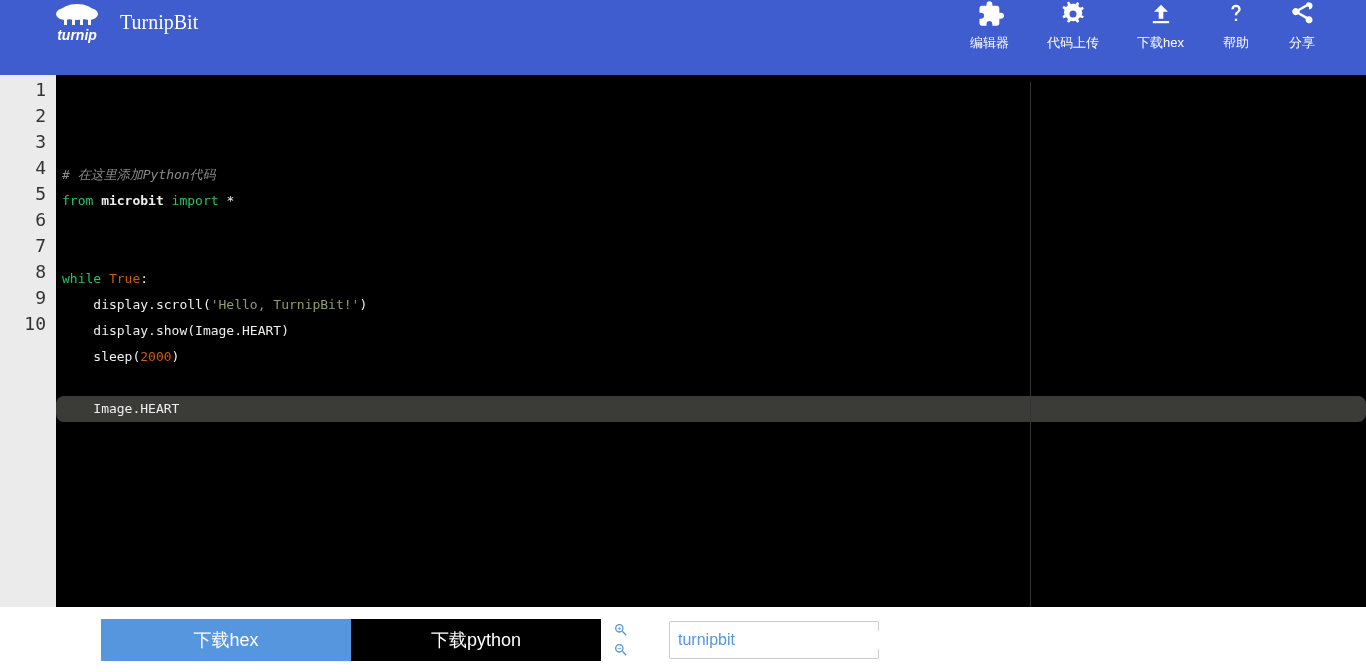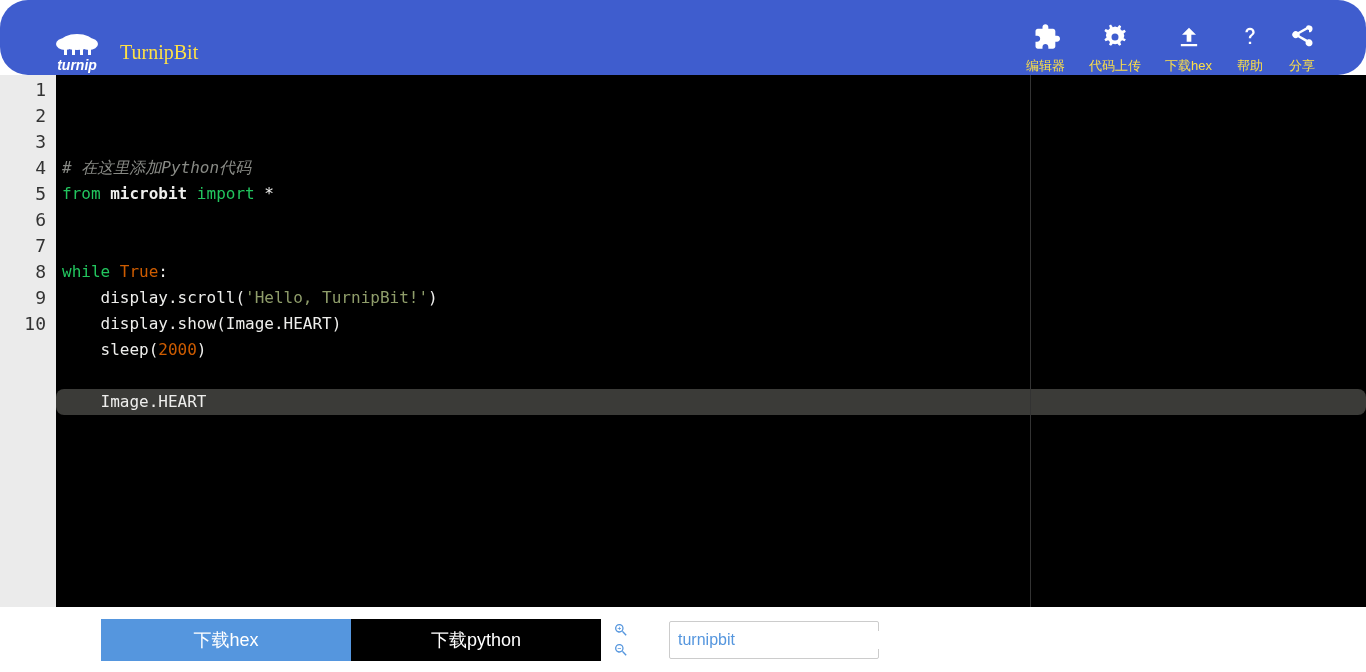--- a/index.html
+++ b/index.html
@@ -1,29 +1,29 @@
 <!DOCTYPE html>
 <html><head>
 <meta charset="utf-8">
 <style>
 * { margin: 0; padding: 0; box-sizing: border-box; }
 body { font-family: "Microsoft YaHei", Arial, sans-serif; width: 1366px; height: 672px; overflow: hidden; background: #fff; }
 
-.header { background: #3f5dce; height: 75px; display: flex; align-items: flex-end; padding: 0 20px 0 50px; color: #fde047; border-radius: 28px; }
+.header { background: #3f5dce; height: 75px; display: flex; align-items: flex-start; padding: 0 20px 0 50px; color: #ffffff; }
 .logo-area { display: flex; align-items: center; gap: 15px; }
 .logo-icon { width: 55px; height: 45px; position: relative; }
 .brand-name { font-size: 20px; font-family: "SimSun", serif; }
-.nav { margin-left: auto; display: flex; gap: 24px; padding-right: 30px; }
+.nav { margin-left: auto; display: flex; gap: 38px; padding-right: 30px; }
 .nav-item { display: flex; flex-direction: column; align-items: center; gap: 6px; cursor: pointer; font-size: 13px; }
 .nav-icon { width: 28px; height: 28px; fill: #fff; }
 
 .editor { display: flex; height: 532px; background: #000; }
 .gutter { width: 56px; background: #ebebeb; text-align: right; padding-right: 10px; padding-top: 2px; }
 .gutter .ln { color: #333; font-family: Consolas, monospace; font-size: 18px; line-height: 26px; }
-.code-area { flex: 1; background: #000; padding-top: 2px; font-family: Consolas, monospace; font-size: 16px; line-height: 26px; white-space: pre; position: relative; }
+.code-area { flex: 1; background: #000; padding-top: 2px; font-family: Consolas, monospace; font-size: 13px; line-height: 26px; white-space: pre; position: relative; margin-top: 7px; }
 .code-line { height: 26px; padding-left: 6px; }
 .code-line.active { background: #3b3b38; border-radius: 8px; }
 .divider-v { position: absolute; left: 974px; top: 0; bottom: 0; width: 1px; background: #333; }
 
 .tok-comment { color: #888a85; font-style: italic; }
 .tok-kw { color: #22c55e; }
 .tok-id { color: #eeeeec; font-weight: bold; }
 .tok-op { color: #eeeeec; }
 .tok-bool { color: #ce5c00; }
 .tok-str { color: #8f9d6a; }

